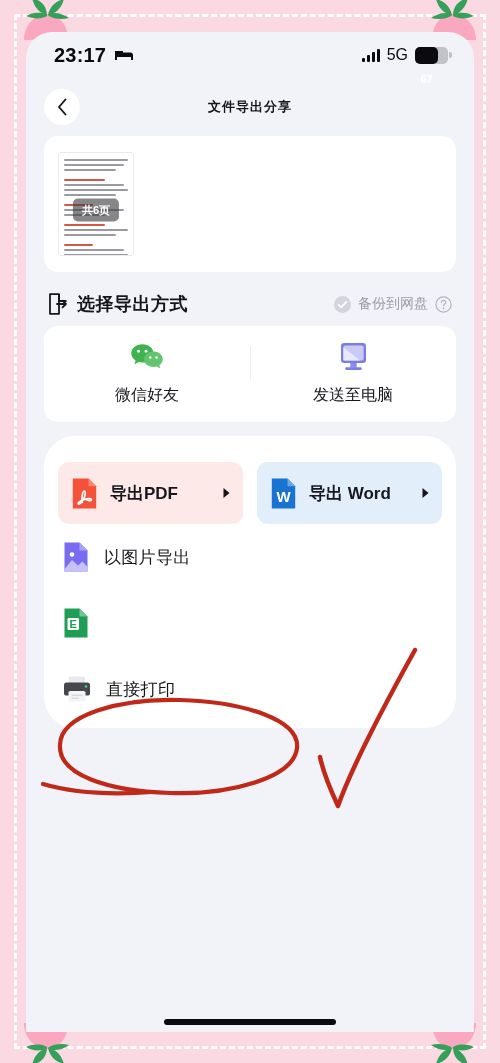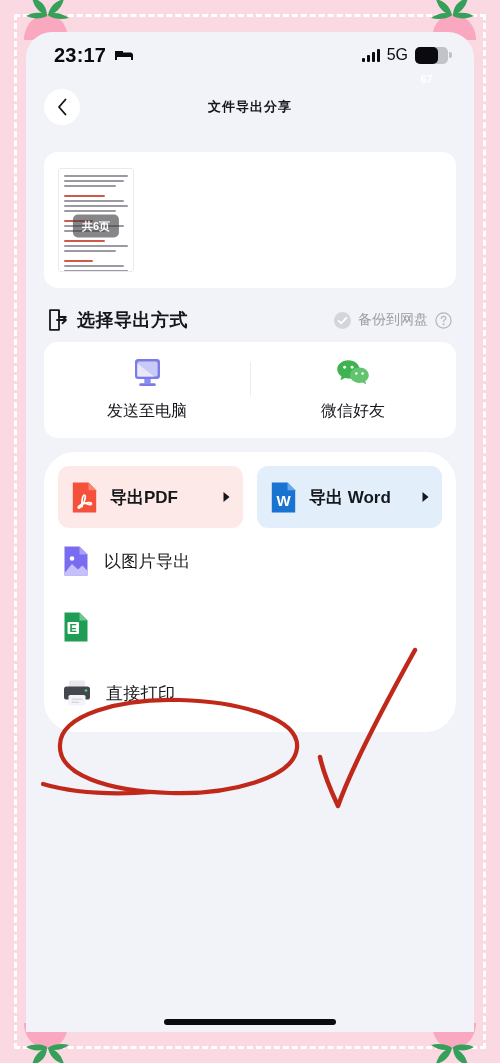--- a/index.html
+++ b/index.html
@@ -91,21 +91,21 @@
   }
 
   
   .card {
     margin: 0 18px 14px 18px;
     background: #ffffff;
     border-radius: 14px;
   }
 
   
-  #doc-card { display: flex; align-items: center; padding: 16px 14px; margin-top: 16px; }
+  #doc-card { display: flex; align-items: center; padding: 16px 14px; }
   #doc-thumb {
     position: relative;
     width: 76px; height: 104px;
     background: #ffffff;
     border: 1px solid #e9e9ee;
     border-radius: 3px;
     overflow: hidden;
     flex: none;
   }
   #doc-thumb-lines { padding: 6px 5px; }
@@ -146,21 +146,21 @@
     position: relative; cursor: pointer;
   }
   .share-item + .share-item::before {
     content: ""; position: absolute; left: 0; top: 6px;
     width: 1px; height: 34px; background: #ededf1;
   }
   .share-icon-box { height: 34px; display: flex; align-items: center; justify-content: center; }
   .share-label { font-size: 16px; color: #16171c; }
 
   
-  #export-card { padding: 14px 14px 6px 14px; border-radius: 31px; }
+  #export-card { padding: 26px 14px 6px 14px; border-radius: 31px; }
   #export-buttons { display: flex; gap: 14px; }
   .export-btn {
     flex: 1; height: 62px; border-radius: 11px;
     display: flex; align-items: center; padding: 0 12px;
     cursor: pointer;
   }
   #export-pdf { background: #fdeae8; }
   #export-word { background: #e3eefb; }
   .export-btn-label { font-size: 17px; font-weight: 600; color: #16171c; margin-left: 11px; }
   .export-arrow { margin-left: auto; }
@@ -291,42 +291,42 @@
         <circle cx="8.5" cy="8.5" r="7.6" fill="none" stroke="#b4b5bd" stroke-width="1.2"></circle>
         <path d="M6.3 6.4 C6.3 5.1 7.3 4.3 8.6 4.3 C9.9 4.3 10.8 5.1 10.8 6.3 C10.8 7.6 8.6 7.9 8.6 9.6" fill="none" stroke="#b4b5bd" stroke-width="1.2" stroke-linecap="round"></path>
         <circle cx="8.6" cy="12.2" r="0.95" fill="#b4b5bd"></circle>
       </svg>
     </div>
   </div>
 
   <div class="card" id="share-card">
     <div class="share-item">
       <span class="share-icon-box">
-        <svg width="34" height="32" viewBox="0 0 34 32">
-          <rect x="5" y="2" width="25" height="20" rx="3.2" fill="#7b7ce8"></rect>
-          <rect x="7.4" y="4.4" width="20.2" height="15.2" rx="1.8" fill="#c9cbf5"></rect>
-          <path d="M7.4 19.6 L7.4 6.5 L24 19.6 Z" fill="#e8e9fb"></path>
-          <rect x="14.3" y="22" width="6.4" height="4.6" fill="#8b8cec"></rect>
-          <rect x="9.2" y="26.2" width="16.6" height="2.9" rx="1.45" fill="#7b7ce8"></rect>
-        </svg>
-      </span>
-      <span class="share-label">发送至电脑</span>
-    </div>
-    <div class="share-item">
-      <span class="share-icon-box">
         <svg width="34" height="30" viewBox="0 0 34 30">
           <path d="M12.4 2.2 C6.2 2.2 1.2 6.3 1.2 11.3 C1.2 14.2 2.9 16.8 5.6 18.4 L4.5 22.3 L8.9 20.1 C10 20.4 11.2 20.6 12.4 20.6 C18.6 20.6 23.6 16.4 23.6 11.4 C23.6 6.4 18.6 2.2 12.4 2.2 Z" fill="#3eb34f"></path>
           <circle cx="8.6" cy="9.2" r="1.45" fill="#ffffff"></circle>
           <circle cx="16.1" cy="9.2" r="1.45" fill="#ffffff"></circle>
           <path d="M23.4 9.5 C18.2 9.5 14 13 14 17.2 C14 21.4 18.2 24.9 23.4 24.9 C24.5 24.9 25.5 24.7 26.5 24.4 L30.3 26.3 L29.3 23.1 C31.5 21.7 32.8 19.6 32.8 17.2 C32.8 13 28.6 9.5 23.4 9.5 Z" fill="#63c46f"></path>
           <circle cx="20.3" cy="15.5" r="1.25" fill="#ffffff"></circle>
           <circle cx="26.6" cy="15.5" r="1.25" fill="#ffffff"></circle>
         </svg>
       </span>
       <span class="share-label">微信好友</span>
+    </div>
+    <div class="share-item">
+      <span class="share-icon-box">
+        <svg width="34" height="32" viewBox="0 0 34 32">
+          <rect x="5" y="2" width="25" height="20" rx="3.2" fill="#7b7ce8"></rect>
+          <rect x="7.4" y="4.4" width="20.2" height="15.2" rx="1.8" fill="#c9cbf5"></rect>
+          <path d="M7.4 19.6 L7.4 6.5 L24 19.6 Z" fill="#e8e9fb"></path>
+          <rect x="14.3" y="22" width="6.4" height="4.6" fill="#8b8cec"></rect>
+          <rect x="9.2" y="26.2" width="16.6" height="2.9" rx="1.45" fill="#7b7ce8"></rect>
+        </svg>
+      </span>
+      <span class="share-label">发送至电脑</span>
     </div>
   </div>
 
   <div class="card" id="export-card">
     <div id="export-buttons">
       <div class="export-btn" id="export-pdf">
         <svg width="29" height="33" viewBox="0 0 29 33">
           <path d="M2.8 1.5 L18.5 1.5 L26.2 9.2 L26.2 31.5 L2.8 31.5 Z" fill="#f4503a"></path>
           <path d="M18.5 1.5 L26.2 9.2 L18.5 9.2 Z" fill="#fa8570"></path>
           <path d="M12.2 25.5 C11.2 23 12.4 14 14.3 14 C16.2 14 15.1 19.6 13.2 22.8 C11.4 25.9 9 27.7 8.2 26.8 C7.4 25.9 10.5 23.7 14.6 22.4 C18.3 21.2 21.5 21.5 21.5 22.7 C21.5 23.9 18.4 24 16 22.3" fill="none" stroke="#ffffff" stroke-width="1.7" stroke-linecap="round" stroke-linejoin="round"></path>

